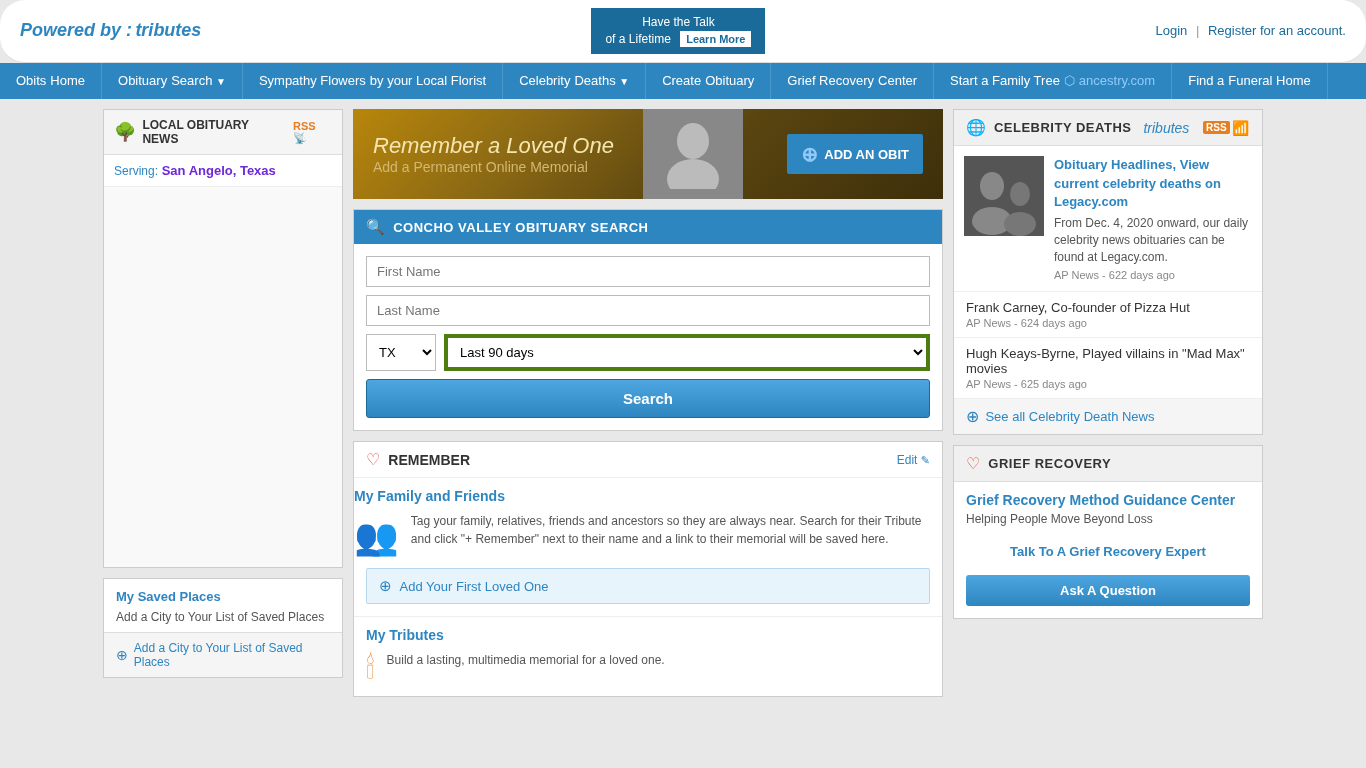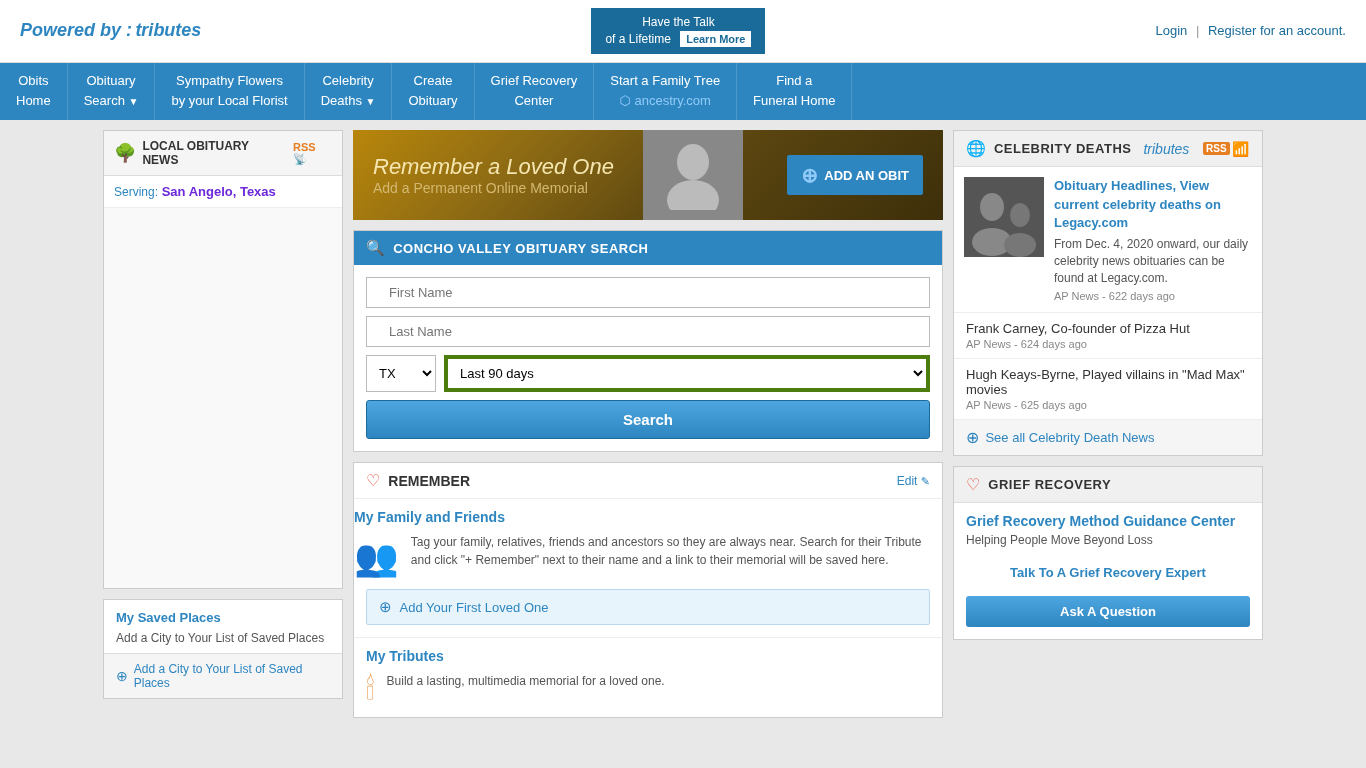--- a/index.html
+++ b/index.html
@@ -6,20 +6,21 @@
     body { font-family: Arial, sans-serif; font-size: 13px; background: #e8e8e8; color: #333; }
 
     
     .top-bar {
       background: #fff;
       display: flex;
       align-items: center;
       justify-content: space-between;
       padding: 8px 20px;
       border-bottom: 1px solid #ddd;
+      border-radius: 25px;
     }
     .powered-by { font-size: 12px; color: #555; }
     .powered-by span { color: #2e86c1; font-style: italic; font-weight: bold; font-size: 18px; }
     .top-banner-ad {
       background: #1a6b9a;
       color: #fff;
       padding: 6px 14px;
       font-size: 12px;
       text-align: center;
       line-height: 1.4;
@@ -40,21 +41,21 @@
       padding: 10px 16px;
       font-size: 13px;
       cursor: pointer;
       display: flex;
       align-items: center;
       gap: 4px;
       white-space: nowrap;
       border-right: 1px solid rgba(255,255,255,0.15);
       line-height: 1.3;
       text-align: center;
-      flex-direction: column;
+      flex-direction: row;
       justify-content: center;
     }
     .nav-item .nav-arrow { font-size: 10px; }
 
     
     .main-layout {
       display: flex;
       gap: 0;
       padding: 10px;
       max-width: 1180px;
@@ -197,21 +198,21 @@
       display: flex;
       align-items: center;
       gap: 8px;
       letter-spacing: 0.5px;
       text-transform: uppercase;
     }
     .search-icon-white { color: #fff; font-size: 15px; }
     .search-fields { padding: 12px; display: flex; flex-direction: column; gap: 8px; }
     .search-input {
       width: 100%;
-      padding: 7px 22px;
+      padding: 7px 10px;
       border: 1px solid #bbb;
       font-size: 13px;
       color: #999;
     }
     .search-row { display: flex; gap: 8px; }
     .state-select {
       padding: 6px 8px;
       border: 1px solid #bbb;
       font-size: 13px;
       background: #fff;

